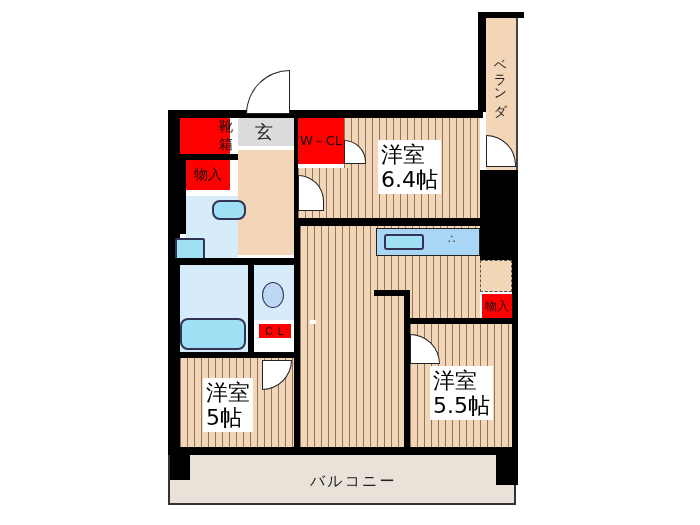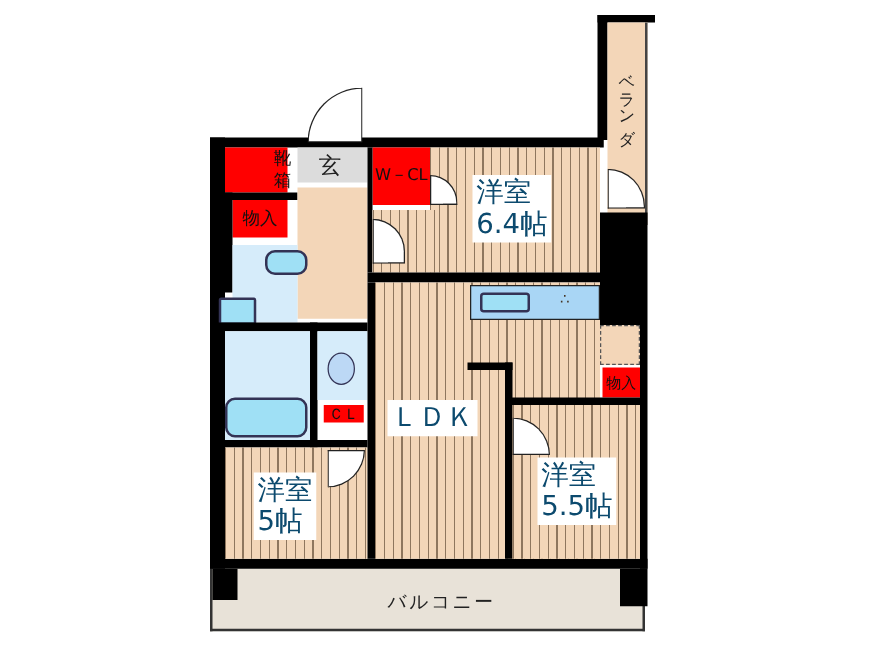--- a/index.html
+++ b/index.html
@@ -3,21 +3,21 @@
 <meta charset="utf-8">
 <style>
   html, body { margin:0; padding:0; background:#ffffff; }
   body { width:700px; height:525px; position:relative; overflow:hidden; font-family:"DejaVu Sans", sans-serif; }
   .abs { position:absolute; box-sizing:border-box; }
   .wall { background:#000; }
   .floor { background-color:#f3d6b8; background-image:repeating-linear-gradient(90deg, rgba(60,40,20,0.55) 0 1px, transparent 1px 7px); }
   .plainfloor { background:#f3d6b8; }
   .wet { background:#d6ecfa; }
   .red { background:#ff0000; color:#111; display:flex; align-items:center; justify-content:center; font-size:14px; }
-  .label { background:#fff; color:#0c4a6e; font-size:22px; line-height:25px; padding:2px 3px; }
+  .label { background:#fff; color:#000000; font-size:22px; line-height:25px; padding:2px 3px; }
   .tub { background:#9fe0f5; border:2px solid #335; border-radius:8px; }
   .door { border:1.5px solid #222; background:#fff; }
   .entry { background:#dcdcdc; }
 </style>
 </head>
 <body>
 
 <div class="abs" style="left:168px;top:455px;width:348px;height:50px;background:#e8e2d8;border:2px solid #333;border-top:none;"></div>
 <div class="abs" style="left:310px;top:472px;font-size:15px;color:#222;letter-spacing:2px;">バルコニー</div>
 <div class="abs wall" style="left:170px;top:455px;width:20px;height:25px;"></div>
@@ -85,21 +85,20 @@
 <div class="abs floor" style="left:300px;top:226px;width:180px;height:221px;"></div>
 <div class="abs" style="left:376px;top:228px;width:104px;height:28px;background:#a9d6f5;border:1.5px solid #222;"></div>
 <div class="abs tub" style="left:384px;top:234px;width:40px;height:16px;border-radius:3px;"></div>
 <div class="abs" style="left:448px;top:232px;font-size:12px;color:#432;">∴</div>
 <div class="abs plainfloor" style="left:480px;top:260px;width:32px;height:32px;border:1px dashed #555;"></div>
 <div class="abs red" style="left:482px;top:294px;width:30px;height:24px;font-size:12px;">物入</div>
 <div class="abs wall" style="left:374px;top:290px;width:36px;height:6px;"></div>
 <div class="abs wall" style="left:404px;top:290px;width:6px;height:157px;"></div>
 <div class="abs wall" style="left:404px;top:318px;width:112px;height:6px;"></div>
 <div class="abs label" style="left:310px;top:320px;">
-  <div>ＬＤＫ</div>
 </div>
 
 <div class="abs floor" style="left:410px;top:324px;width:102px;height:123px;"></div>
 <div class="abs label" style="left:430px;top:366px;">
   <div>洋室</div>
   <div>5.5帖</div>
 </div>
 <div class="abs door" style="left:410px;top:334px;width:30px;height:30px;border-radius:0 30px 0 0;"></div>
 
 </body></html>

